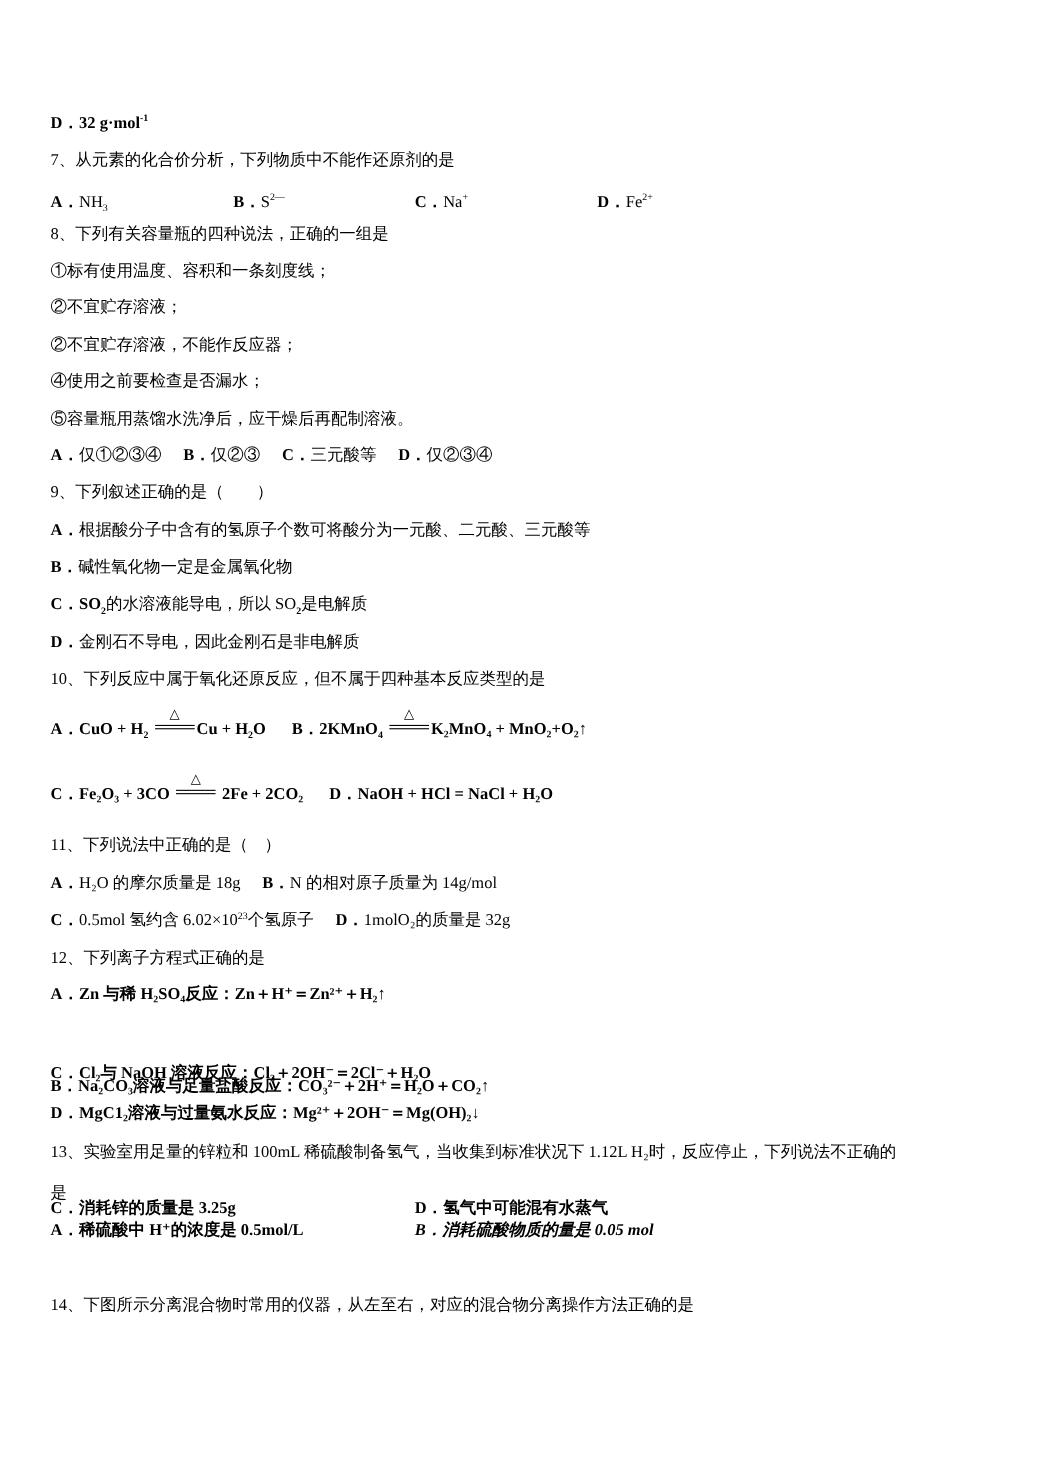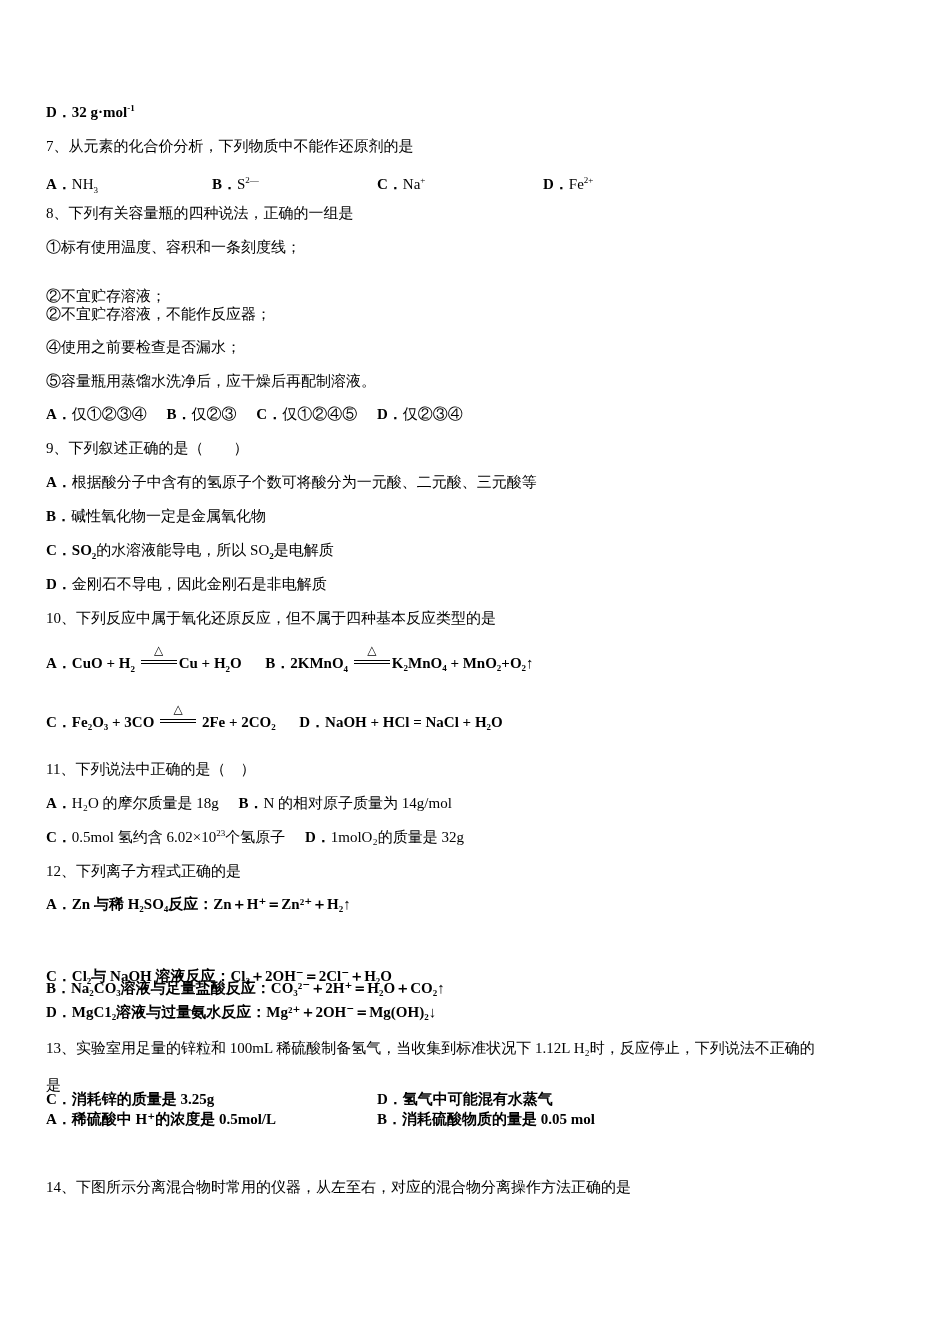--- a/index.html
+++ b/index.html
@@ -25,28 +25,28 @@
 <div class="line" style="top:136px;">7、从元素的化合价分析，下列物质中不能作还原剂的是</div>
 <div class="line" style="top:174px; width:880px; height:20px;">
   <span class="col" style="left:0;"><span class="b">A．</span><span>NH</span><sub>3</sub></span>
   <span class="col" style="left:166px;"><span class="b">B．</span><span>S</span><sup>2—</sup></span>
   <span class="col" style="left:331px;"><span class="b">C．</span><span>Na</span><sup>+</sup></span>
   <span class="col" style="left:497px;"><span class="b">D．</span><span>Fe</span><sup>2+</sup></span>
 </div>
 
 <div class="line" style="top:203px;">8、下列有关容量瓶的四种说法，正确的一组是</div>
 <div class="line" style="top:237px;">①标有使用温度、容积和一条刻度线；</div>
-<div class="line" style="top:270px;margin-top:16px;">②不宜贮存溶液；</div>
+<div class="line" style="top:270px;">②不宜贮存溶液；</div>
 <div class="line" style="top:304px;">②不宜贮存溶液，不能作反应器；</div>
 <div class="line" style="top:337px;">④使用之前要检查是否漏水；</div>
 <div class="line" style="top:371px;">⑤容量瓶用蒸馏水洗净后，应干燥后再配制溶液。</div>
 <div class="line" style="top:404px;">
   <span class="b">A．</span><span>仅①②③④</span><span class="gap"></span>
   <span class="b">B．</span><span>仅②③</span><span class="gap"></span>
-  <span class="b">C．</span><span>仅①②④⑤</span><span class="gap"></span>
+  <span class="b">C．</span><span>三元酸等</span><span class="gap"></span>
   <span class="b">D．</span><span>仅②③④</span>
 </div>
 
 <div class="line" style="top:438px;text-align:center;">9、下列叙述正确的是（　　）</div>
 <div class="line" style="top:472px;"><span class="b">A．</span><span>根据酸分子中含有的氢原子个数可将酸分为一元酸、二元酸、三元酸等</span></div>
 <div class="line" style="top:506px;"><span class="b">B．</span><span>碱性氧化物一定是金属氧化物</span></div>
 <div class="line" style="top:540px;"><span class="b">C．</span><span class="b">SO</span><sub class="b">2</sub><span>的水溶液能导电，所以 SO</span><sub class="b">2</sub><span>是电解质</span></div>
 <div class="line" style="top:574px;"><span class="b">D．</span><span>金刚石不导电，因此金刚石是非电解质</span></div>
 
 <div class="line" style="top:608px;">10、下列反应中属于氧化还原反应，但不属于四种基本反应类型的是</div>
@@ -78,20 +78,20 @@
 <div class="line" style="top:861px;">12、下列离子方程式正确的是</div>
 <div class="line b" style="top:894px;"><span>A．</span><span>Zn 与稀 H₂SO₄反应：Zn＋H⁺＝Zn²⁺＋H₂↑</span></div>
 <div class="line b" style="top:930px;margin-top:48px;"><span>B．</span><span>Na₂CO₃溶液与足量盐酸反应：CO₃²⁻＋2H⁺＝H₂O＋CO₂↑</span></div>
 <div class="line b" style="top:966px;"><span>C．</span><span>Cl₂与 NaOH 溶液反应：Cl₂＋2OH⁻＝2Cl⁻＋H₂O</span></div>
 <div class="line b" style="top:1002px;"><span>D．</span><span>MgC1₂溶液与过量氨水反应：Mg²⁺＋2OH⁻＝Mg(OH)₂↓</span></div>
 
 <div class="line" style="top:1038px;">13、实验室用足量的锌粒和 100mL 稀硫酸制备氢气，当收集到标准状况下 1.12L H₂时，反应停止，下列说法不正确的</div>
 <div class="line" style="top:1075px;">是</div>
 <div class="line" style="top:1109px; width:880px; height:20px;">
   <span class="col b" style="left:0;"><span>A．</span><span>稀硫酸中 H⁺的浓度是 0.5mol/L</span></span>
-  <span class="col b" style="left:331px;"><span>B．</span><span>消耗硫酸物质的量是 0.05 mol</span></span>
+  <span class="col b" style="left:331px;font-style:italic;"><span>B．</span><span>消耗硫酸物质的量是 0.05 mol</span></span>
 </div>
 <div class="line" style="top:1089px; width:880px; height:20px;">
   <span class="col b" style="left:0;"><span>C．</span><span>消耗锌的质量是 3.25g</span></span>
   <span class="col b" style="left:331px;"><span>D．</span><span>氢气中可能混有水蒸气</span></span>
 </div>
 
 <div class="line" style="top:1177px;">14、下图所示分离混合物时常用的仪器，从左至右，对应的混合物分离操作方法正确的是</div>
 
 </body></html>

